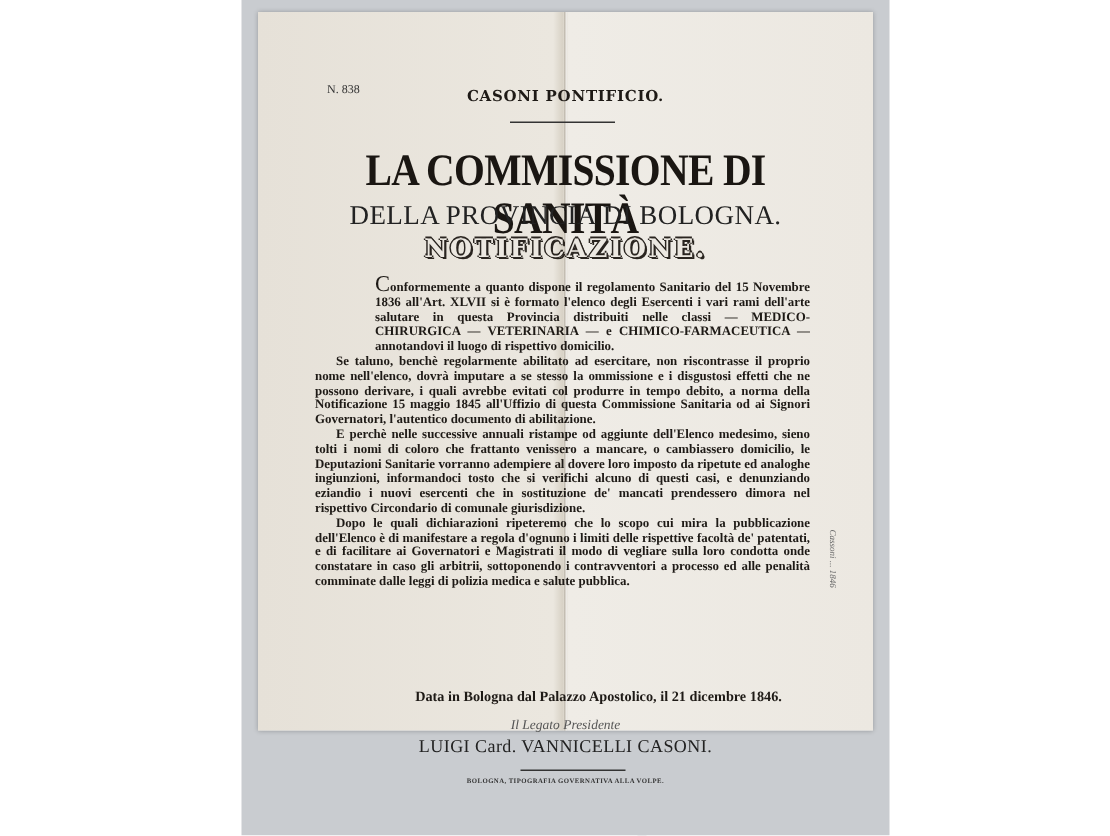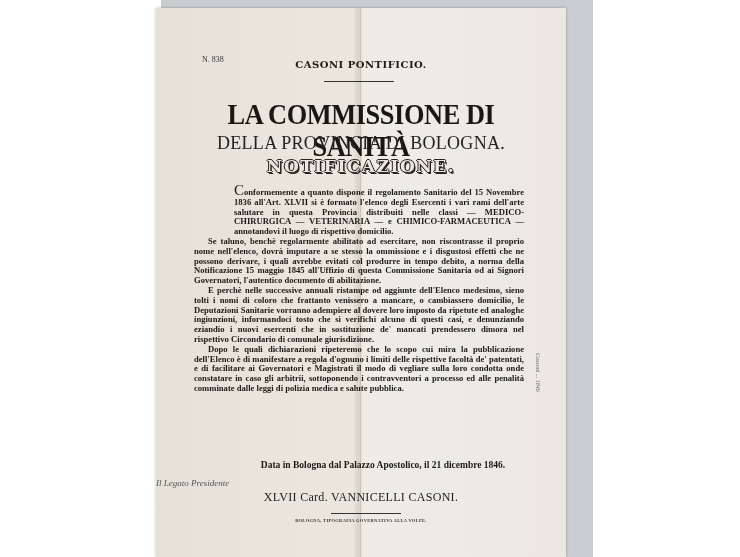--- a/index.html
+++ b/index.html
@@ -9,21 +9,21 @@
     }
     .backdrop {
       position: absolute; left: 161px; top: 0; width: 270px; height: 557px;
       background: #c9ccd0;
     }
     .backdrop-r {
       position: absolute; left: 425px; top: 0; width: 168px; height: 557px;
       background: #c9ccd0;
     }
     .sheet {
-      position: absolute; left: 156px; top: 8px; width: 410px; height: 549px;
+      position: absolute; left: 172px; top: 8px; width: 410px; height: 479px;
       background: linear-gradient(90deg, #e6e1d8 0%, #ebe7df 48%, #d8d2c6 49.5%, #efece6 50.5%, #ece8e1 100%);
       box-shadow: 0 0 3px rgba(0,0,0,0.25);
     }
     .fold {
       position: absolute; left: 204px; top: 0; width: 2px; height: 100%;
       background: linear-gradient(90deg, rgba(150,140,125,0.5), rgba(255,255,255,0.6));
     }
     .num {
       position: absolute; left: 46px; top: 47px; font-size: 8px; color: #333;
       font-family: "Liberation Serif", serif;
@@ -58,21 +58,21 @@
       color: #1e1a16; text-align: justify; font-weight: bold;
     }
     .body p { margin: 0; text-indent: 14px; }
     .body p.first { text-indent: 0; margin-left: 40px; }
     .dropcap { font-size: 15px; font-weight: normal; line-height: 9px; }
     .date {
       position: absolute; left: 0; right: 0; top: 452px; text-align: center;
       font-family: "Liberation Serif", serif; font-weight: bold; font-size: 9.5px; color: #1e1a16; margin-left: 44px;
     }
     .legate {
-      position: absolute; left: 0; right: 0; top: 470px; text-align: left;
+      position: absolute; left: 0; right: 0; top: 470px; text-align: center;
       font-family: "Liberation Serif", serif; font-style: italic; font-size: 9px; color: #555;
     }
     .signer {
       position: absolute; left: 0; right: 0; top: 482px; text-align: center;
       font-family: "Liberation Serif", serif; font-size: 12px; color: #222; letter-spacing: 0.3px;
     }
     .rule2 {
       position: absolute; left: 175px; top: 505px; width: 70px; height: 1px; background: #333;
     }
     .printer {
@@ -105,18 +105,18 @@
 
   <div class="body">
     <p class="first"><span class="dropcap">C</span><span>onformemente a quanto dispone il regolamento Sanitario del 15 Novembre 1836 all'Art. XLVII si è formato l'elenco degli Esercenti i vari rami dell'arte salutare in questa Provincia distribuiti nelle classi — MEDICO-CHIRURGICA — VETERINARIA — e CHIMICO-FARMACEUTICA — annotandovi il luogo di rispettivo domicilio.</span></p>
     <p>Se taluno, benchè regolarmente abilitato ad esercitare, non riscontrasse il proprio nome nell'elenco, dovrà imputare a se stesso la ommissione e i disgustosi effetti che ne possono derivare, i quali avrebbe evitati col produrre in tempo debito, a norma della Notificazione 15 maggio 1845 all'Uffizio di questa Commissione Sanitaria od ai Signori Governatori, l'autentico documento di abilitazione.</p>
     <p>E perchè nelle successive annuali ristampe od aggiunte dell'Elenco medesimo, sieno tolti i nomi di coloro che frattanto venissero a mancare, o cambiassero domicilio, le Deputazioni Sanitarie vorranno adempiere al dovere loro imposto da ripetute ed analoghe ingiunzioni, informandoci tosto che si verifichi alcuno di questi casi, e denunziando eziandio i nuovi esercenti che in sostituzione de' mancati prendessero dimora nel rispettivo Circondario di comunale giurisdizione.</p>
     <p>Dopo le quali dichiarazioni ripeteremo che lo scopo cui mira la pubblicazione dell'Elenco è di manifestare a regola d'ognuno i limiti delle rispettive facoltà de' patentati, e di facilitare ai Governatori e Magistrati il modo di vegliare sulla loro condotta onde constatare in caso gli arbitrii, sottoponendo i contravventori a processo ed alle penalità comminate dalle leggi di polizia medica e salute pubblica.</p>
   </div>
 
   <div class="date">Data in Bologna dal Palazzo Apostolico, il 21 dicembre 1846.</div>
   <div class="legate">Il Legato Presidente</div>
-  <div class="signer">XLVII Card. VANNICELLI CASONI.</div>
+  <div class="signer">LUIGI Card. VANNICELLI CASONI.</div>
   <div class="rule2"></div>
   <div class="printer">BOLOGNA, TIPOGRAFIA GOVERNATIVA ALLA VOLPE.</div>
 
   <div class="handnote">Cassoni ... 1846</div>
 </div>
 
 </body></html>

